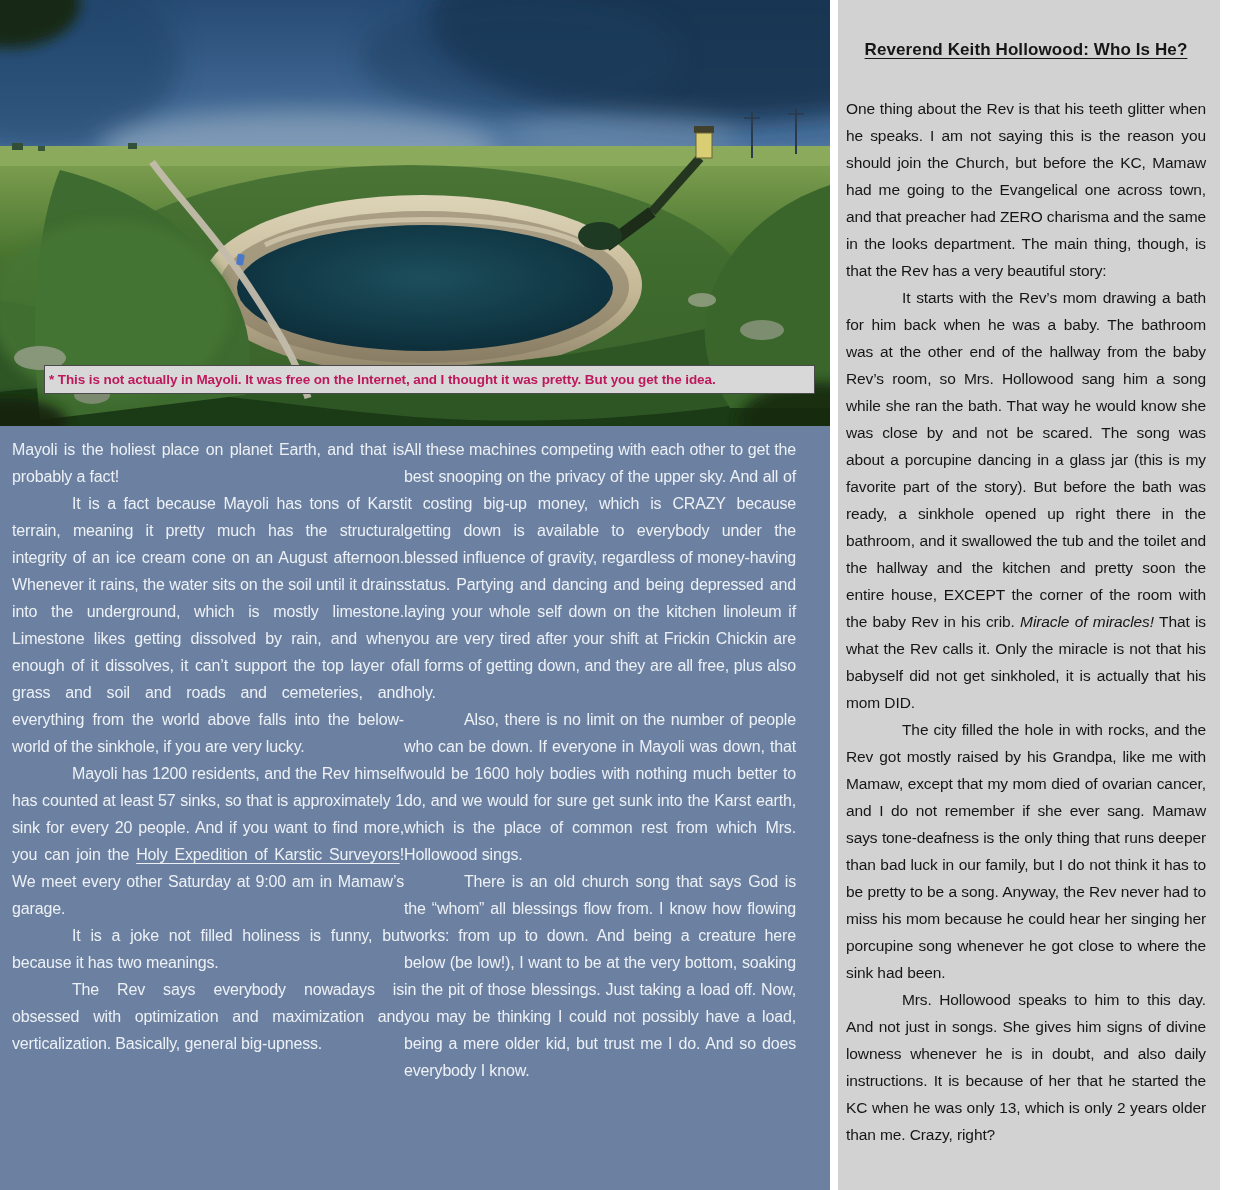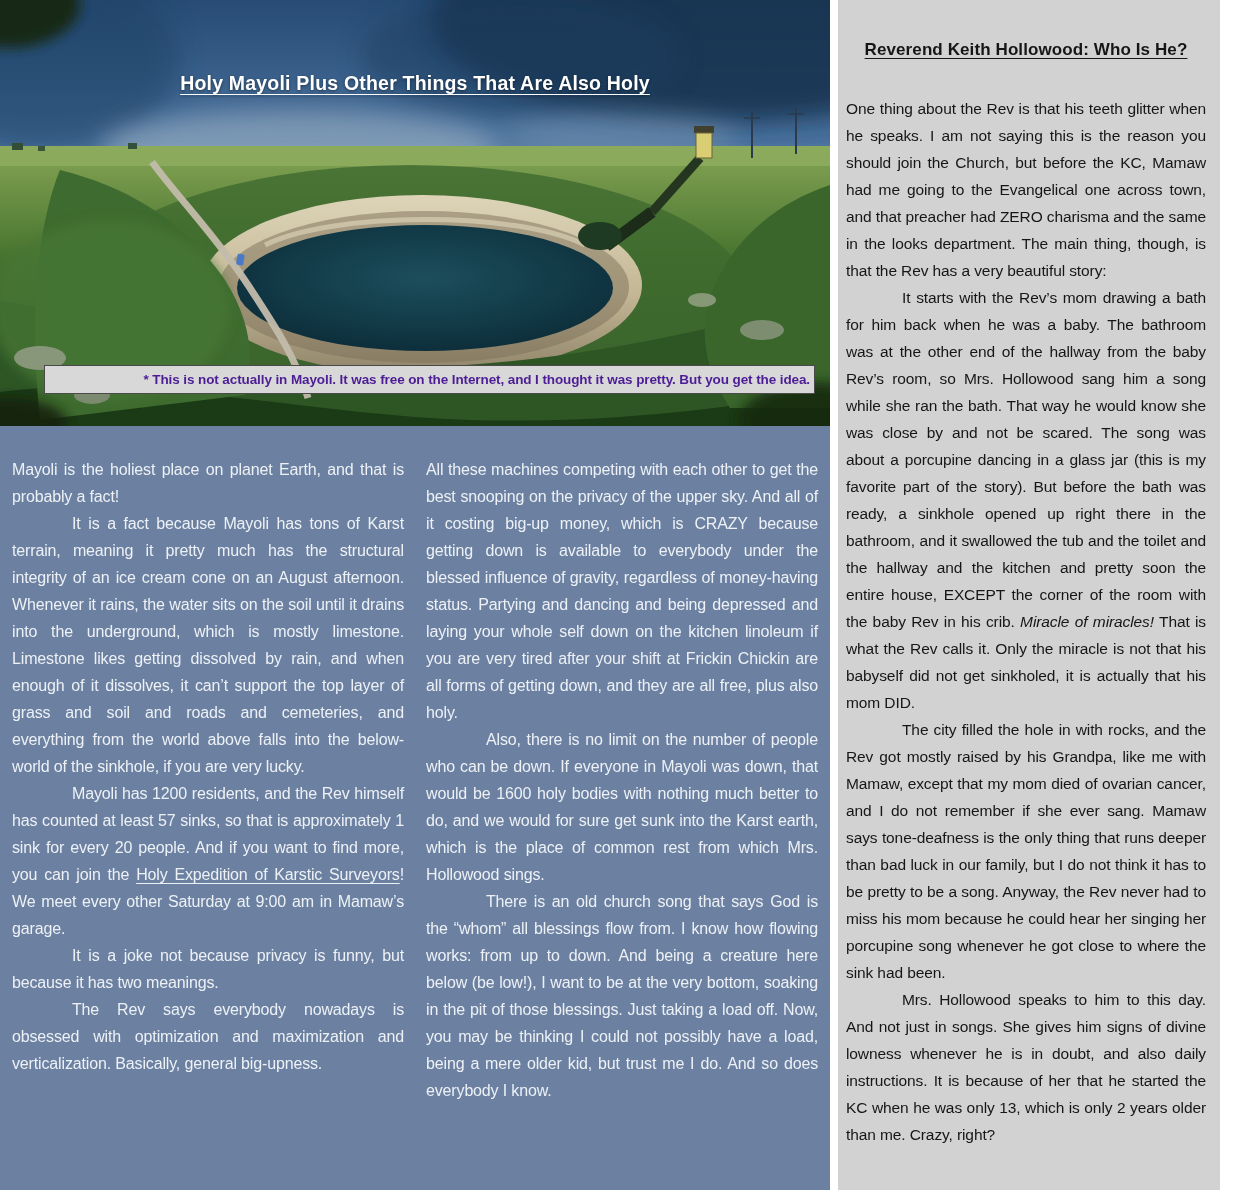--- a/index.html
+++ b/index.html
@@ -9,24 +9,24 @@
 
   
   .main { width:830px; height:100%; background:#6C81A1; position:relative; flex:0 0 auto; }
   .hero { position:relative; width:830px; height:426px; overflow:hidden; }
   .hero svg { display:block; }
   .hero-titles { position:absolute; top:72px; left:0; width:100%; text-align:center; }
   .hero-title { color:#ffffff; font-size:19.5px; font-weight:bold; text-decoration:underline;
                 text-underline-offset:4px; letter-spacing:0.2px; text-shadow:0 1px 3px rgba(0,0,0,.45); }
   .hero-subtitle { margin-top:8px; color:#f2f4f6; font-size:17px; text-shadow:0 1px 3px rgba(0,0,0,.4); }
   .hero-caption { position:absolute; left:44px; right:15px; bottom:32px; background:#d8d8d8;
-                  border:1px solid #4a4a4a; color:#4c1d95; text-align:right; font-size:13.5px;
+                  border:1px solid #4a4a4a; color:#be185d; text-align:left; font-size:13.5px;
                   font-weight:600; padding:6px 4px; letter-spacing:-0.1px; }
 
-  .columns { display:flex; gap:22px; padding:30px 12px 0 12px; color:#edf1f6; }
+  .columns { display:flex; padding:10px 12px 0 12px; color:#edf1f6; }
   .col { width:392px; font-size:16px; line-height:27px; text-align:justify; letter-spacing:-0.15px; }
   .col p { margin:0; }
   .col p.indent { text-indent:60px; }
   .link-underline { text-decoration:underline; text-underline-offset:3px; cursor:pointer; }
 
   
   .gap { width:8px; flex:0 0 auto; background:#ffffff; }
 
   
   .sidebar { width:382px; height:100%; background:#D2D2D2; flex:0 0 auto; padding:40px 14px 0 8px; color:#161616; }
@@ -124,31 +124,30 @@
         <line x1="744" y1="118" x2="760" y2="118" stroke="#2b3b4c" stroke-width="1.5"></line>
         <line x1="796" y1="108" x2="796" y2="154" stroke="#2b3b4c" stroke-width="2"></line>
         <line x1="788" y1="114" x2="804" y2="114" stroke="#2b3b4c" stroke-width="1.5"></line>
 
         <ellipse cx="8" cy="4" rx="72" ry="44" fill="#15250f" opacity="0.9" filter="url(#b6)"></ellipse>
         <ellipse cx="818" cy="422" rx="80" ry="40" fill="#142a0e" opacity="0.9" filter="url(#b6)"></ellipse>
         <ellipse cx="8" cy="424" rx="60" ry="26" fill="#12240d" opacity="0.9" filter="url(#b6)"></ellipse>
       </svg>
 
       <div class="hero-titles">
-        <div class="hero-title">Holy Mayoli Plus Other Things That Are Also Holy</div>
       </div>
       <div class="hero-caption">* This is not actually in Mayoli. It was free on the Internet, and I thought it was pretty. But you get the idea.</div>
     </div>
 
     <div class="columns">
       <div class="col">
         <p>Mayoli is the holiest place on planet Earth, and that is probably a fact!</p>
         <p class="indent">It is a fact because Mayoli has tons of Karst terrain, meaning it pretty much has the structural integrity of an ice cream cone on an August afternoon. Whenever it rains, the water sits on the soil until it drains into the underground, which is mostly limestone. Limestone likes getting dissolved by rain, and when enough of it dissolves, it can’t support the top layer of grass and soil and roads and cemeteries, and everything from the world above falls into the below-world of the sinkhole, if you are very lucky.</p>
         <p class="indent"><span>Mayoli has 1200 residents, and the Rev himself has counted at least 57 sinks, so that is approximately 1 sink for every 20 people. And if you want to find more, you can join the </span><span class="link-underline">Holy Expedition of Karstic Surveyors</span><span>! We meet every other Saturday at 9:00 am in Mamaw’s garage.</span></p>
-        <p class="indent">It is a joke not because privacy is funny, but because it has two meanings.</p>
+        <p class="indent">It is a joke not filled holiness is funny, but because it has two meanings.</p>
         <p class="indent">The Rev says everybody nowadays is obsessed with optimization and maximization and verticalization. Basically, general big-upness.</p>
       </div>
       <div class="col">
         <p>All these machines competing with each other to get the best snooping on the privacy of the upper sky. And all of it costing big-up money, which is CRAZY because getting down is available to everybody under the blessed influence of gravity, regardless of money-having status. Partying and dancing and being depressed and laying your whole self down on the kitchen linoleum if you are very tired after your shift at Frickin Chickin are all forms of getting down, and they are all free, plus also holy.</p>
         <p class="indent">Also, there is no limit on the number of people who can be down. If everyone in Mayoli was down, that would be 1600 holy bodies with nothing much better to do, and we would for sure get sunk into the Karst earth, which is the place of common rest from which Mrs. Hollowood sings.</p>
         <p class="indent">There is an old church song that says God is the “whom” all blessings flow from. I know how flowing works: from up to down. And being a creature here below (be low!), I want to be at the very bottom, soaking in the pit of those blessings. Just taking a load off. Now, you may be thinking I could not possibly have a load, being a mere older kid, but trust me I do. And so does everybody I know.</p>
       </div>
     </div>
   </div>
 

